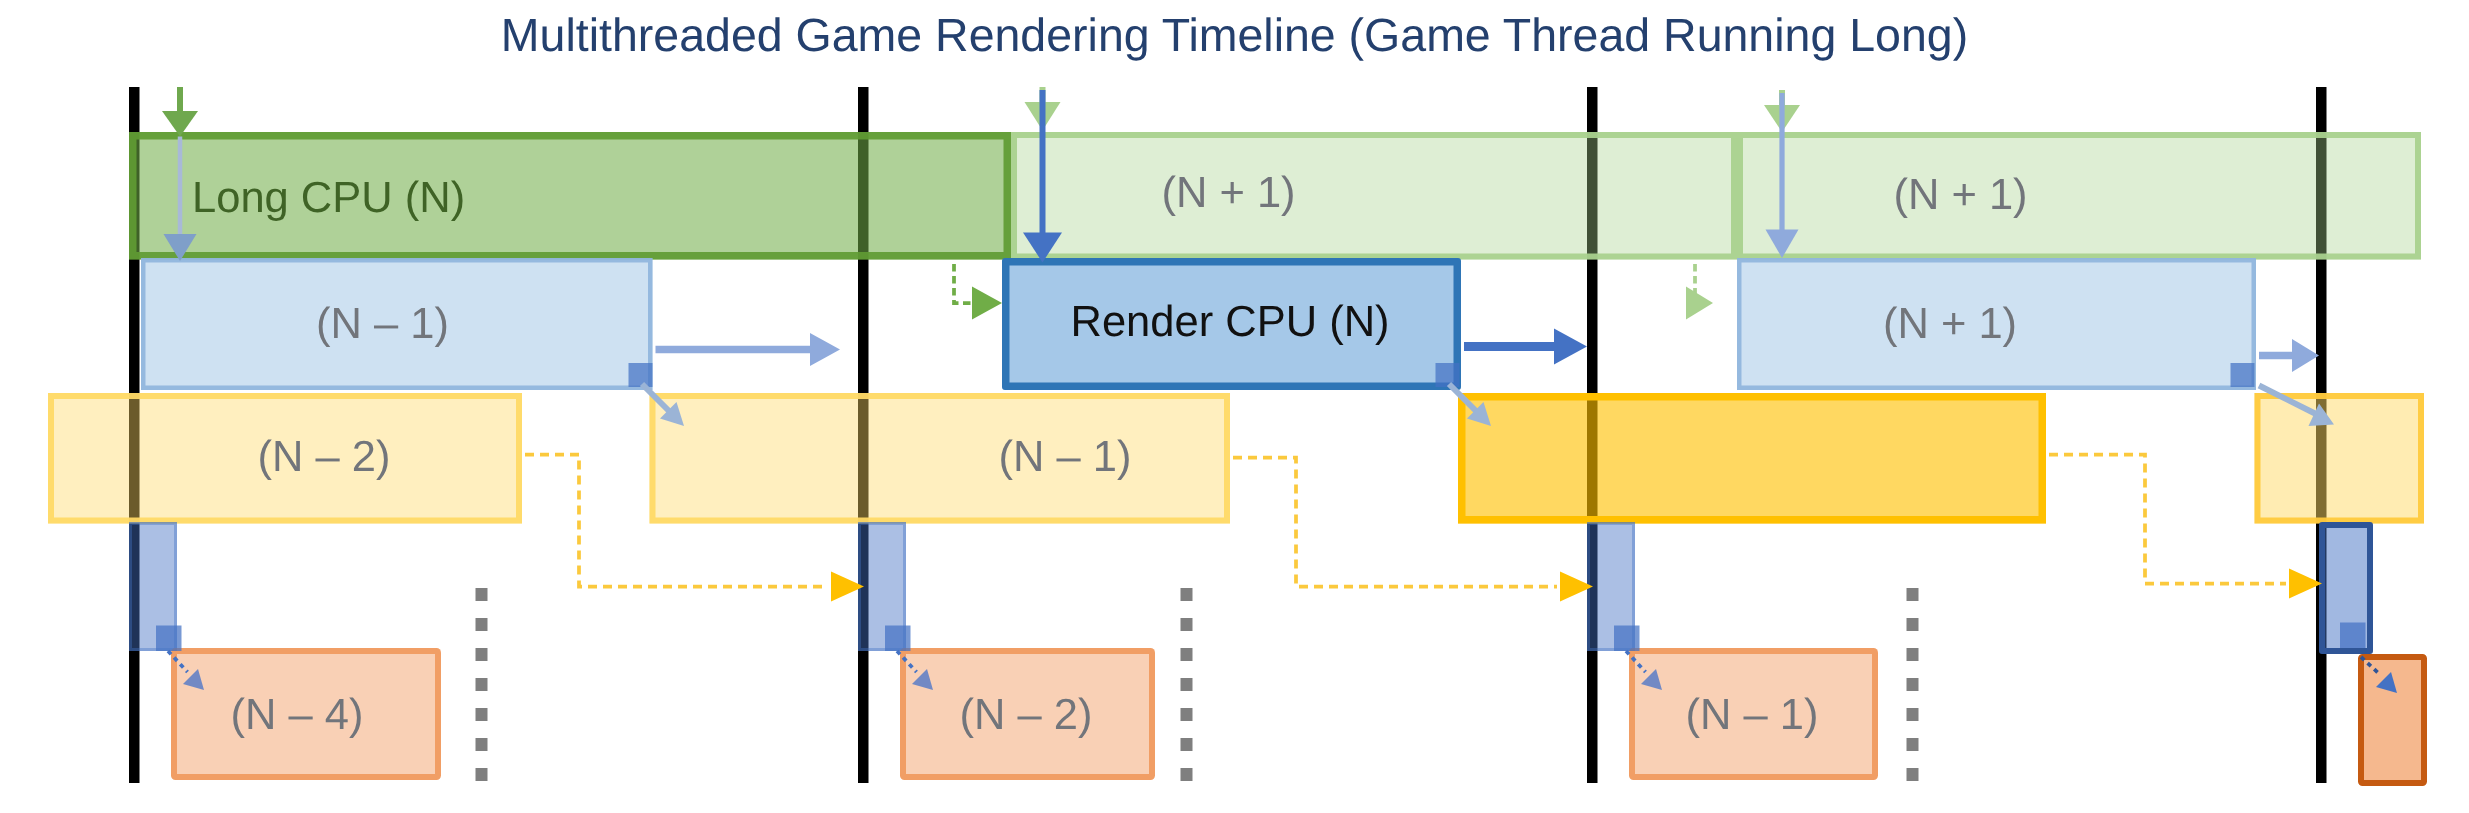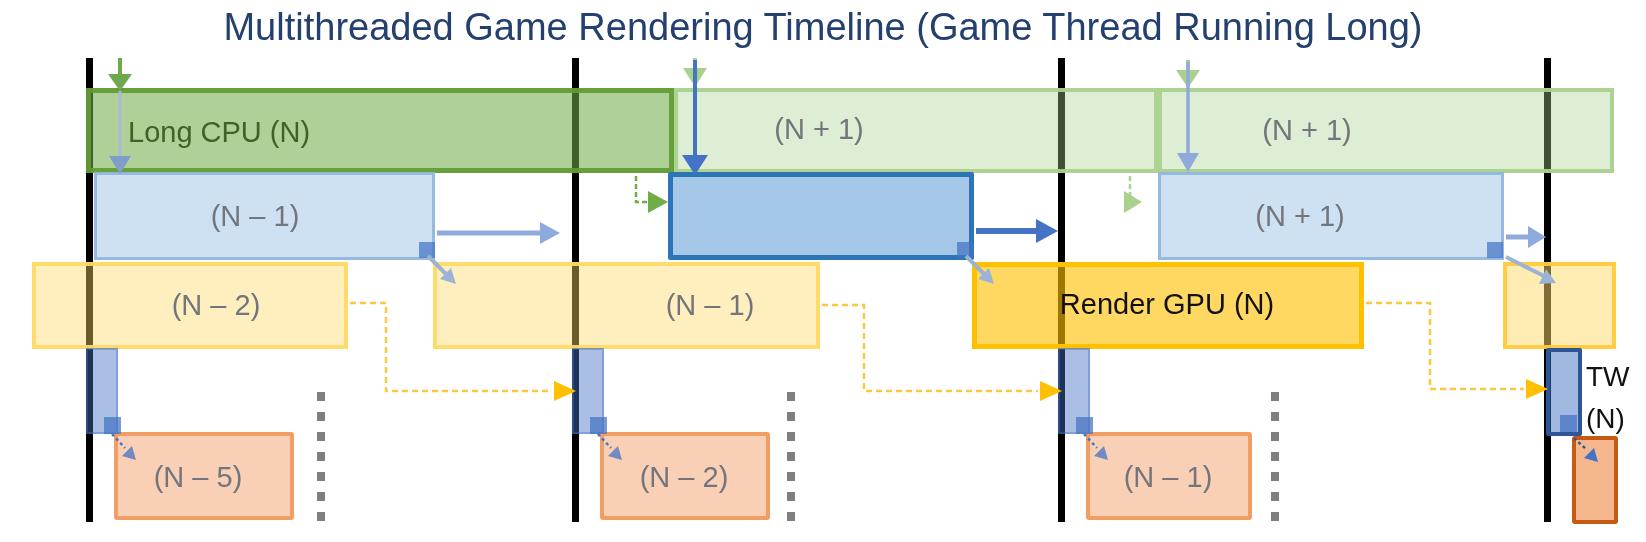--- a/index.html
+++ b/index.html
@@ -3,21 +3,21 @@
 <meta charset="utf-8">
 <style>
   html,body{margin:0;padding:0;background:#ffffff;}
   #canvas{
     position:relative;width:1646px;height:542px;overflow:hidden;background:#ffffff;
     font-family:"Liberation Sans", sans-serif;
   }
   .abs{position:absolute;}
   #title{
     left:0;top:6px;width:1646px;text-align:center;
-    font-size:38px;color:#24406e;letter-spacing:0px;
+    font-size:31px;color:#24406e;letter-spacing:0px;
   }
   .frameline{top:58px;height:464px;width:7px;background:#000000;}
   .ellipsis{
     top:392px;height:132px;width:8px;
     background:repeating-linear-gradient(to bottom,#7f7f7f 0 9px,transparent 9px 20px);
   }
   .bar{box-sizing:border-box;}
   
   .bar.game-n   {top:88px;height:85px;background:rgba(112,173,71,.56);border:5px solid rgba(95,155,51,.92);}
   .bar.game-next{top:88px;height:85px;background:rgba(169,209,142,.38);border:4px solid rgba(169,209,142,.95);}
@@ -85,31 +85,27 @@
   <div class="abs corner" style="left:1487px;top:242px"></div>
   <div class="abs corner" style="left:104px;top:417px;width:17px;height:17px"></div>
   <div class="abs corner" style="left:590px;top:417px;width:17px;height:17px"></div>
   <div class="abs corner" style="left:1076px;top:417px;width:17px;height:17px"></div>
   <div class="abs corner" style="left:1560px;top:415px;width:17px;height:17px"></div>
 
   <div class="abs lbl dark-green" style="left:128px;top:116px">Long CPU (N)</div>
   <div class="abs lbl" style="left:819px;top:113px">(N + 1)</div>
   <div class="abs lbl" style="left:1307px;top:114px">(N + 1)</div>
   <div class="abs lbl" style="left:255px;top:200px">(N – 1)</div>
+  <div class="abs lbl black" style="left:820px;top:199px">Render CPU (N)</div>
   <div class="abs lbl" style="left:1300px;top:200px">(N + 1)</div>
   <div class="abs lbl" style="left:216px;top:289px">(N – 2)</div>
   <div class="abs lbl" style="left:710px;top:289px">(N – 1)</div>
-  <div class="abs lbl black" style="left:1167px;top:288px">Render GPU (N)</div>
-  <div class="abs lbl" style="left:198px;top:461px">(N – 5)</div>
+  <div class="abs lbl" style="left:198px;top:461px">(N – 4)</div>
   <div class="abs lbl" style="left:684px;top:461px">(N – 2)</div>
   <div class="abs lbl" style="left:1168px;top:461px">(N – 1)</div>
-  <div class="abs lbl tw" style="left:1586px;top:356px">
-    <div>TW</div>
-    <div>(N)</div>
-  </div>
 
   <svg id="arrows" class="abs" width="1646" height="542" viewBox="0 0 1646 542">
 
     <g>
       <line x1="120" y1="58" x2="120" y2="75" stroke="#6fa84e" stroke-width="4"></line>
       <polygon points="108,74 132,74 120,91" fill="#6fa84e"></polygon>
     </g>
     <g>
       <line x1="120" y1="91" x2="120" y2="157" stroke="#a8b9d8" stroke-width="3"></line>
       <polygon points="109,156 131,156 120,174" fill="#7f9fc9"></polygon>

